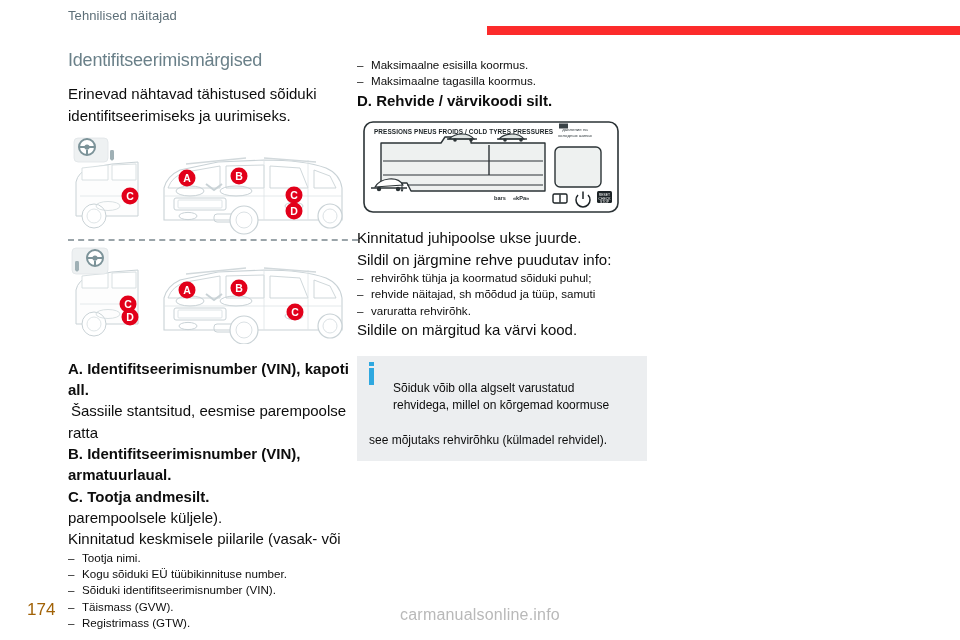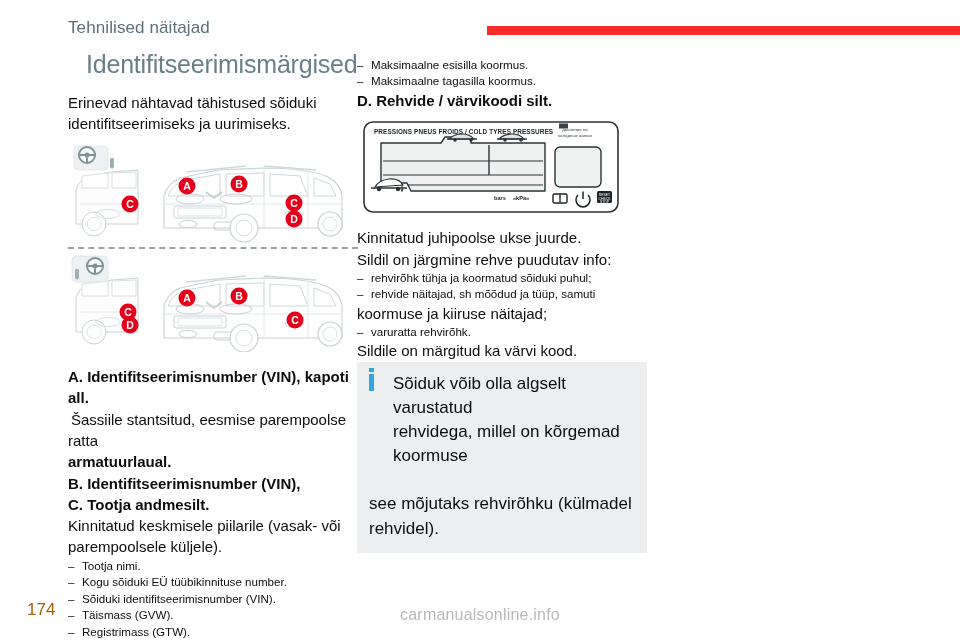--- a/index.html
+++ b/index.html
@@ -19,22 +19,22 @@
   
   .page-header {
     position: absolute;
     left: 0; top: 0;
     width: 960px;
     height: 46px;
   }
   .header-breadcrumb {
     position: absolute;
     left: 68px;
-    top: 18px;
-    font-size: 17px;
+    top: 8px;
+    font-size: 13px;
     color: #5d6f78;
     letter-spacing: .1px;
     white-space: nowrap;
   }
   .header-rule {
     position: absolute;
     left: 487px;
     top: 26px;
     width: 473px;
     height: 9px;
@@ -45,24 +45,24 @@
   .col {
     position: absolute;
     top: 46px;
     width: 290px;
   }
   .col-left  { left: 68px; }
   .col-right { left: 357px; }
 
   
   .page-title {
-    font-size: 25px;
+    font-size: 18px;
     font-weight: normal;
     color: #6a8089;
-    margin: 4px 0 12px 18px;
+    margin: 4px 0 12px 0;
     line-height: 1.18;
     letter-spacing: -.2px;
   }
   p.body {
     font-size: 15px;
     line-height: 1.42;
     margin: 0;
     color: #0d0d0d;
   }
   p.body.bold { font-weight: bold; }
@@ -98,25 +98,25 @@
   }
 
   
   .tyre-label-fig {
     margin: 10px 0 14px 0;
   }
   .tyre-label-fig svg { display: block; }
 
   
   .info-box {
-    margin-top: 0;
+    margin-top: 16px;
     background: #eceef0;
-    padding: 10px 12px 12px 12px;
+    padding: 24px 12px 12px 12px;
     position: relative;
-    font-size: 17px;
+    font-size: 12px;
     line-height: 1.42;
   }
   .info-icon {
     position: absolute;
     left: 12px;
     top: 12px;
     width: 5px;
     height: 17px;
     background: #2fa8e0;
   }
@@ -319,26 +319,26 @@
       <g>
         <circle cx="227" cy="68" r="8.5" fill="#e2001a"></circle>
         <text x="227" y="72" font-family="Liberation Sans, sans-serif" font-size="10.5" font-weight="bold" fill="#fff" text-anchor="middle">C</text>
       </g>
     </svg>
   </div>
 
   <p class="body bold" style="margin-top:14px;">A. Identifitseerimisnumber (VIN), kapoti all.</p>
   <p class="body indent1">Šassiile stantsitud, eesmise parempoolse ratta</p>
 
+  <p class="body bold">B. Identifitseerimisnumber (VIN),</p>
   <p class="body bold">armatuurlaual.</p>
-  <p class="body bold">B. Identifitseerimisnumber (VIN),</p>
 
   <p class="body bold">C. Tootja andmesilt.</p>
+  <p class="body">parempoolsele küljele).</p>
   <p class="body">Kinnitatud keskmisele piilarile (vasak- või</p>
-  <p class="body">parempoolsele küljele).</p>
 
   <p class="dash-item">
     <span class="dash">–</span>
     <span>Tootja nimi.</span>
   </p>
   <p class="dash-item">
     <span class="dash">–</span>
     <span>Kogu sõiduki EÜ tüübikinnituse number.</span>
   </p>
   <p class="dash-item">
@@ -437,21 +437,20 @@
   <p class="body">Sildil on järgmine rehve puudutav info:</p>
 
   <p class="dash-item">
     <span class="dash">–</span>
     <span>rehvirõhk tühja ja koormatud sõiduki puhul;</span>
   </p>
   <p class="dash-item">
     <span class="dash">–</span>
     <span>rehvide näitajad, sh mõõdud ja tüüp, samuti</span>
   </p>
-  <p class="body">koormuse ja kiiruse näitajad;</p>
   <p class="dash-item">
     <span class="dash">–</span>
     <span>varuratta rehvirõhk.</span>
   </p>
   <p class="body">Sildile on märgitud ka värvi kood.</p>
 
   <div class="info-box">
     <span class="info-icon"></span>
     <p class="info-text">
       <span class="lead">Sõiduk võib olla algselt varustatud</span>

